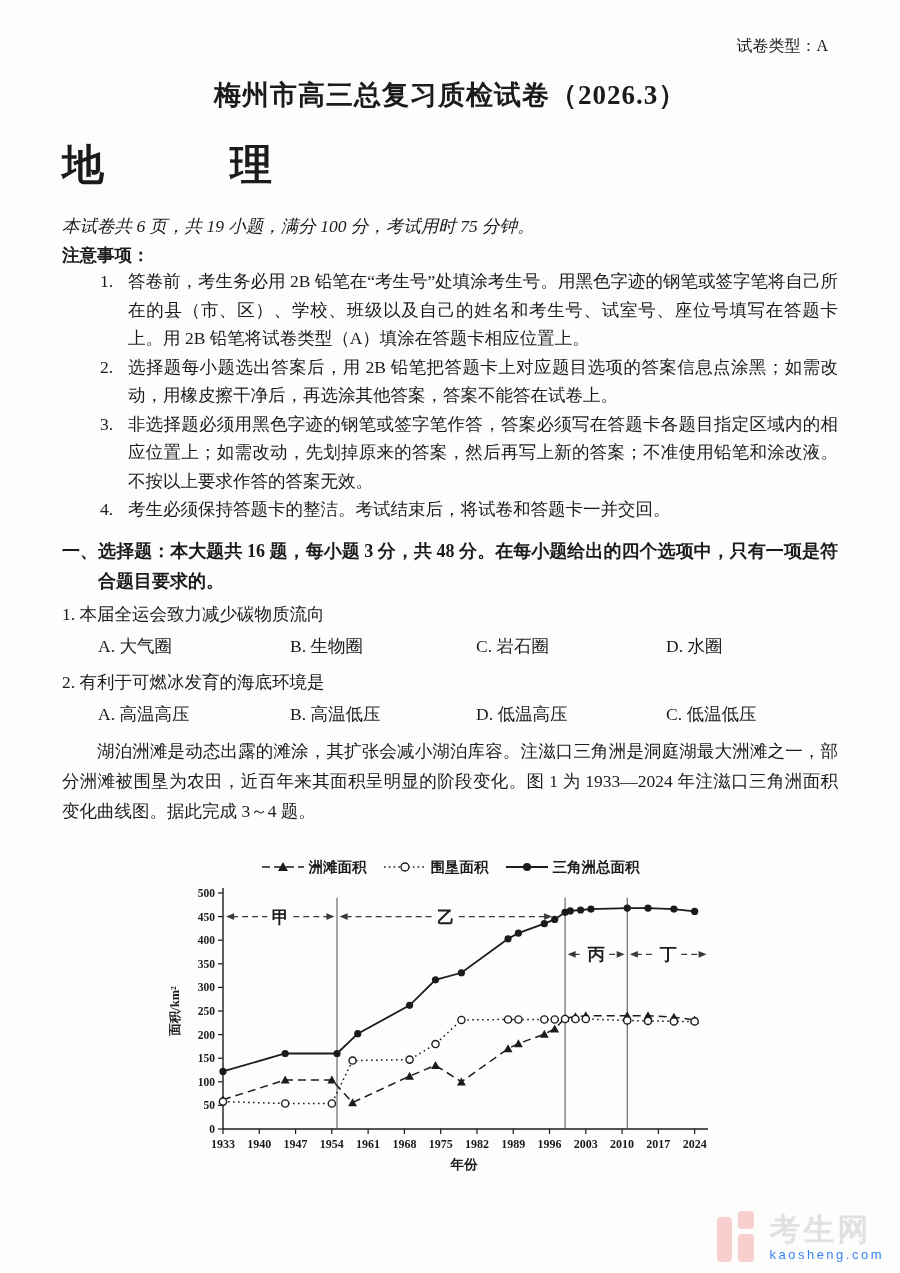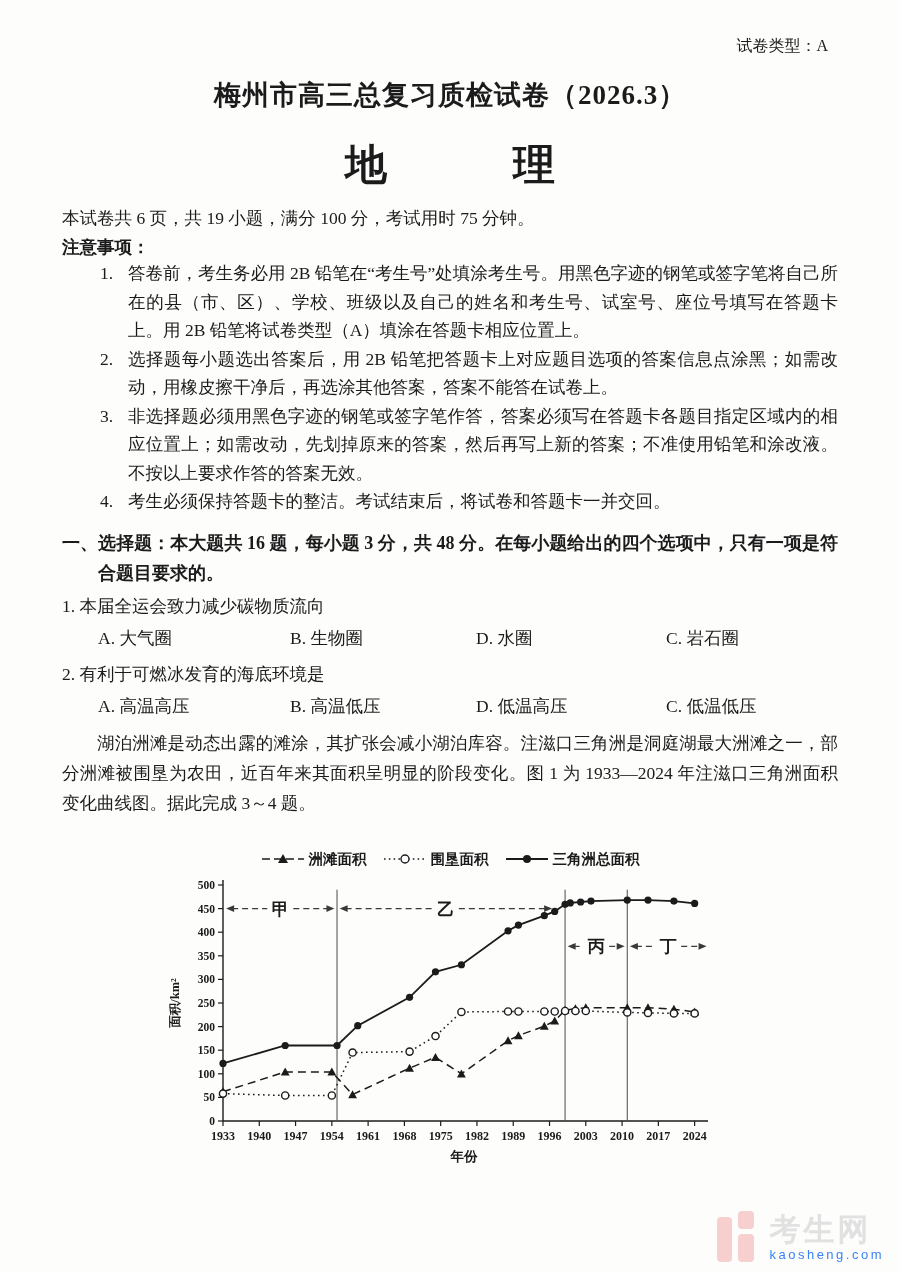--- a/index.html
+++ b/index.html
@@ -4,22 +4,22 @@
 <style>
   html,body{margin:0;padding:0;}
   body{
     width:900px;height:1273px;background:#fdfdfc;color:#1b1b1b;
     font-family:"Liberation Serif","DejaVu Serif",serif;
     position:relative;overflow:hidden;
   }
   .content{padding:36px 62px 0 62px;}
   .paper-type{font-size:16px;text-align:right;padding-right:10px;}
   .exam-title{font-size:27px;font-weight:bold;text-align:center;margin:20px 0 0;letter-spacing:1px;}
-  .subject-title{font-size:42px;font-weight:bold;text-align:center;margin:24px 0 0;}
-  .intro-line{font-size:17.5px;margin-top:12px;line-height:27px;}
+  .subject-title{font-size:42px;font-weight:bold;margin:24px 0 0;}
+  .intro-line{font-size:17.5px;margin-top:20px;line-height:27px;font-style:italic;}
   .notice-title{font-size:17.5px;font-weight:bold;margin-top:3px;}
   .notice-list{margin:0 0 0 38px;}
   .notice-item{display:flex;font-size:17.5px;line-height:28.5px;text-align:justify;}
   .notice-item .num{flex:0 0 28px;}
   .notice-item .txt{flex:1;}
   .section-heading{
     margin-top:12px;font-size:18px;font-weight:bold;line-height:30px;
     padding-left:36px;text-indent:-36px;text-align:justify;
   }
   .passage{font-size:17.5px;line-height:30px;text-indent:2em;text-align:justify;margin-top:8px;}
@@ -82,22 +82,22 @@
   <div class="section-heading">一、选择题：本大题共 16 题，每小题 3 分，共 48 分。在每小题给出的四个选项中，只有一项是符合题目要求的。</div>
 
 
   <div class="question">
     <span>1.</span>
     <span>本届全运会致力减少碳物质流向</span>
   </div>
   <div class="options-row">
     <span class="opt">A. 大气圈</span>
     <span class="opt">B. 生物圈</span>
+    <span class="opt">C. 岩石圈</span>
     <span class="opt">D. 水圈</span>
-    <span class="opt">C. 岩石圈</span>
   </div>
 
   <div class="question">
     <span>2.</span>
     <span>有利于可燃冰发育的海底环境是</span>
   </div>
   <div class="options-row">
     <span class="opt">A. 高温高压</span>
     <span class="opt">B. 高温低压</span>
     <span class="opt">D. 低温高压</span>

